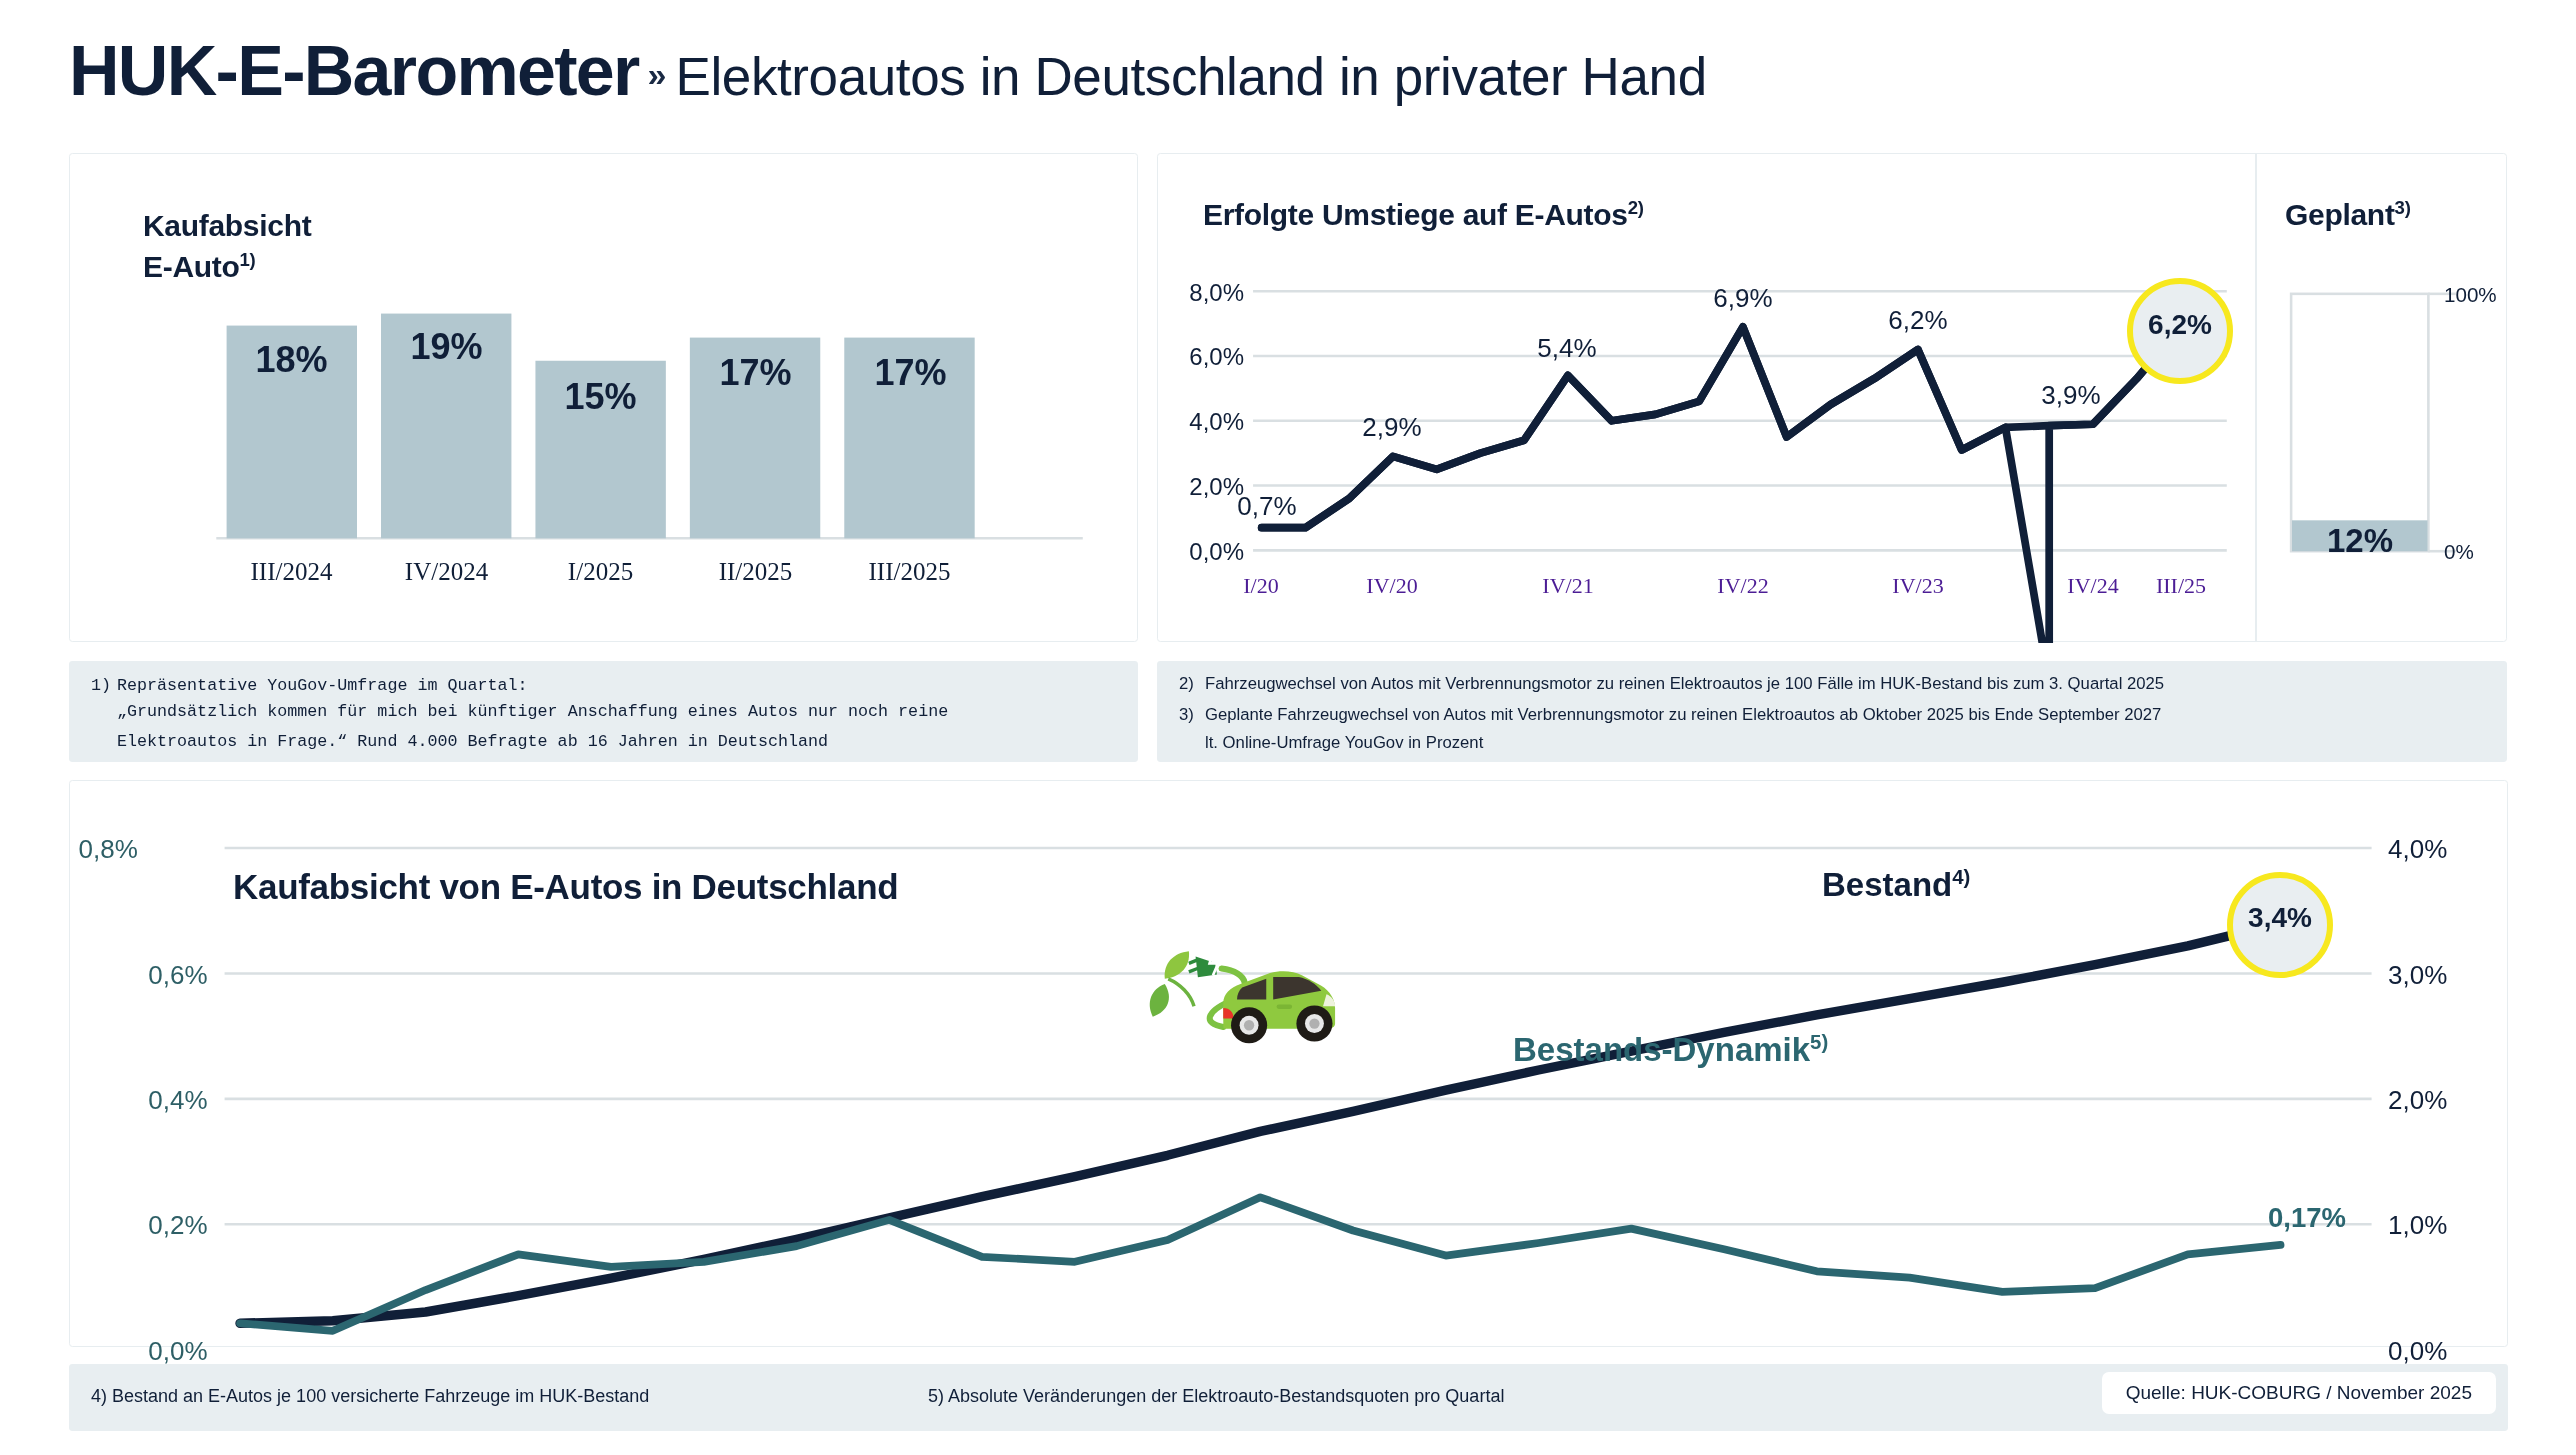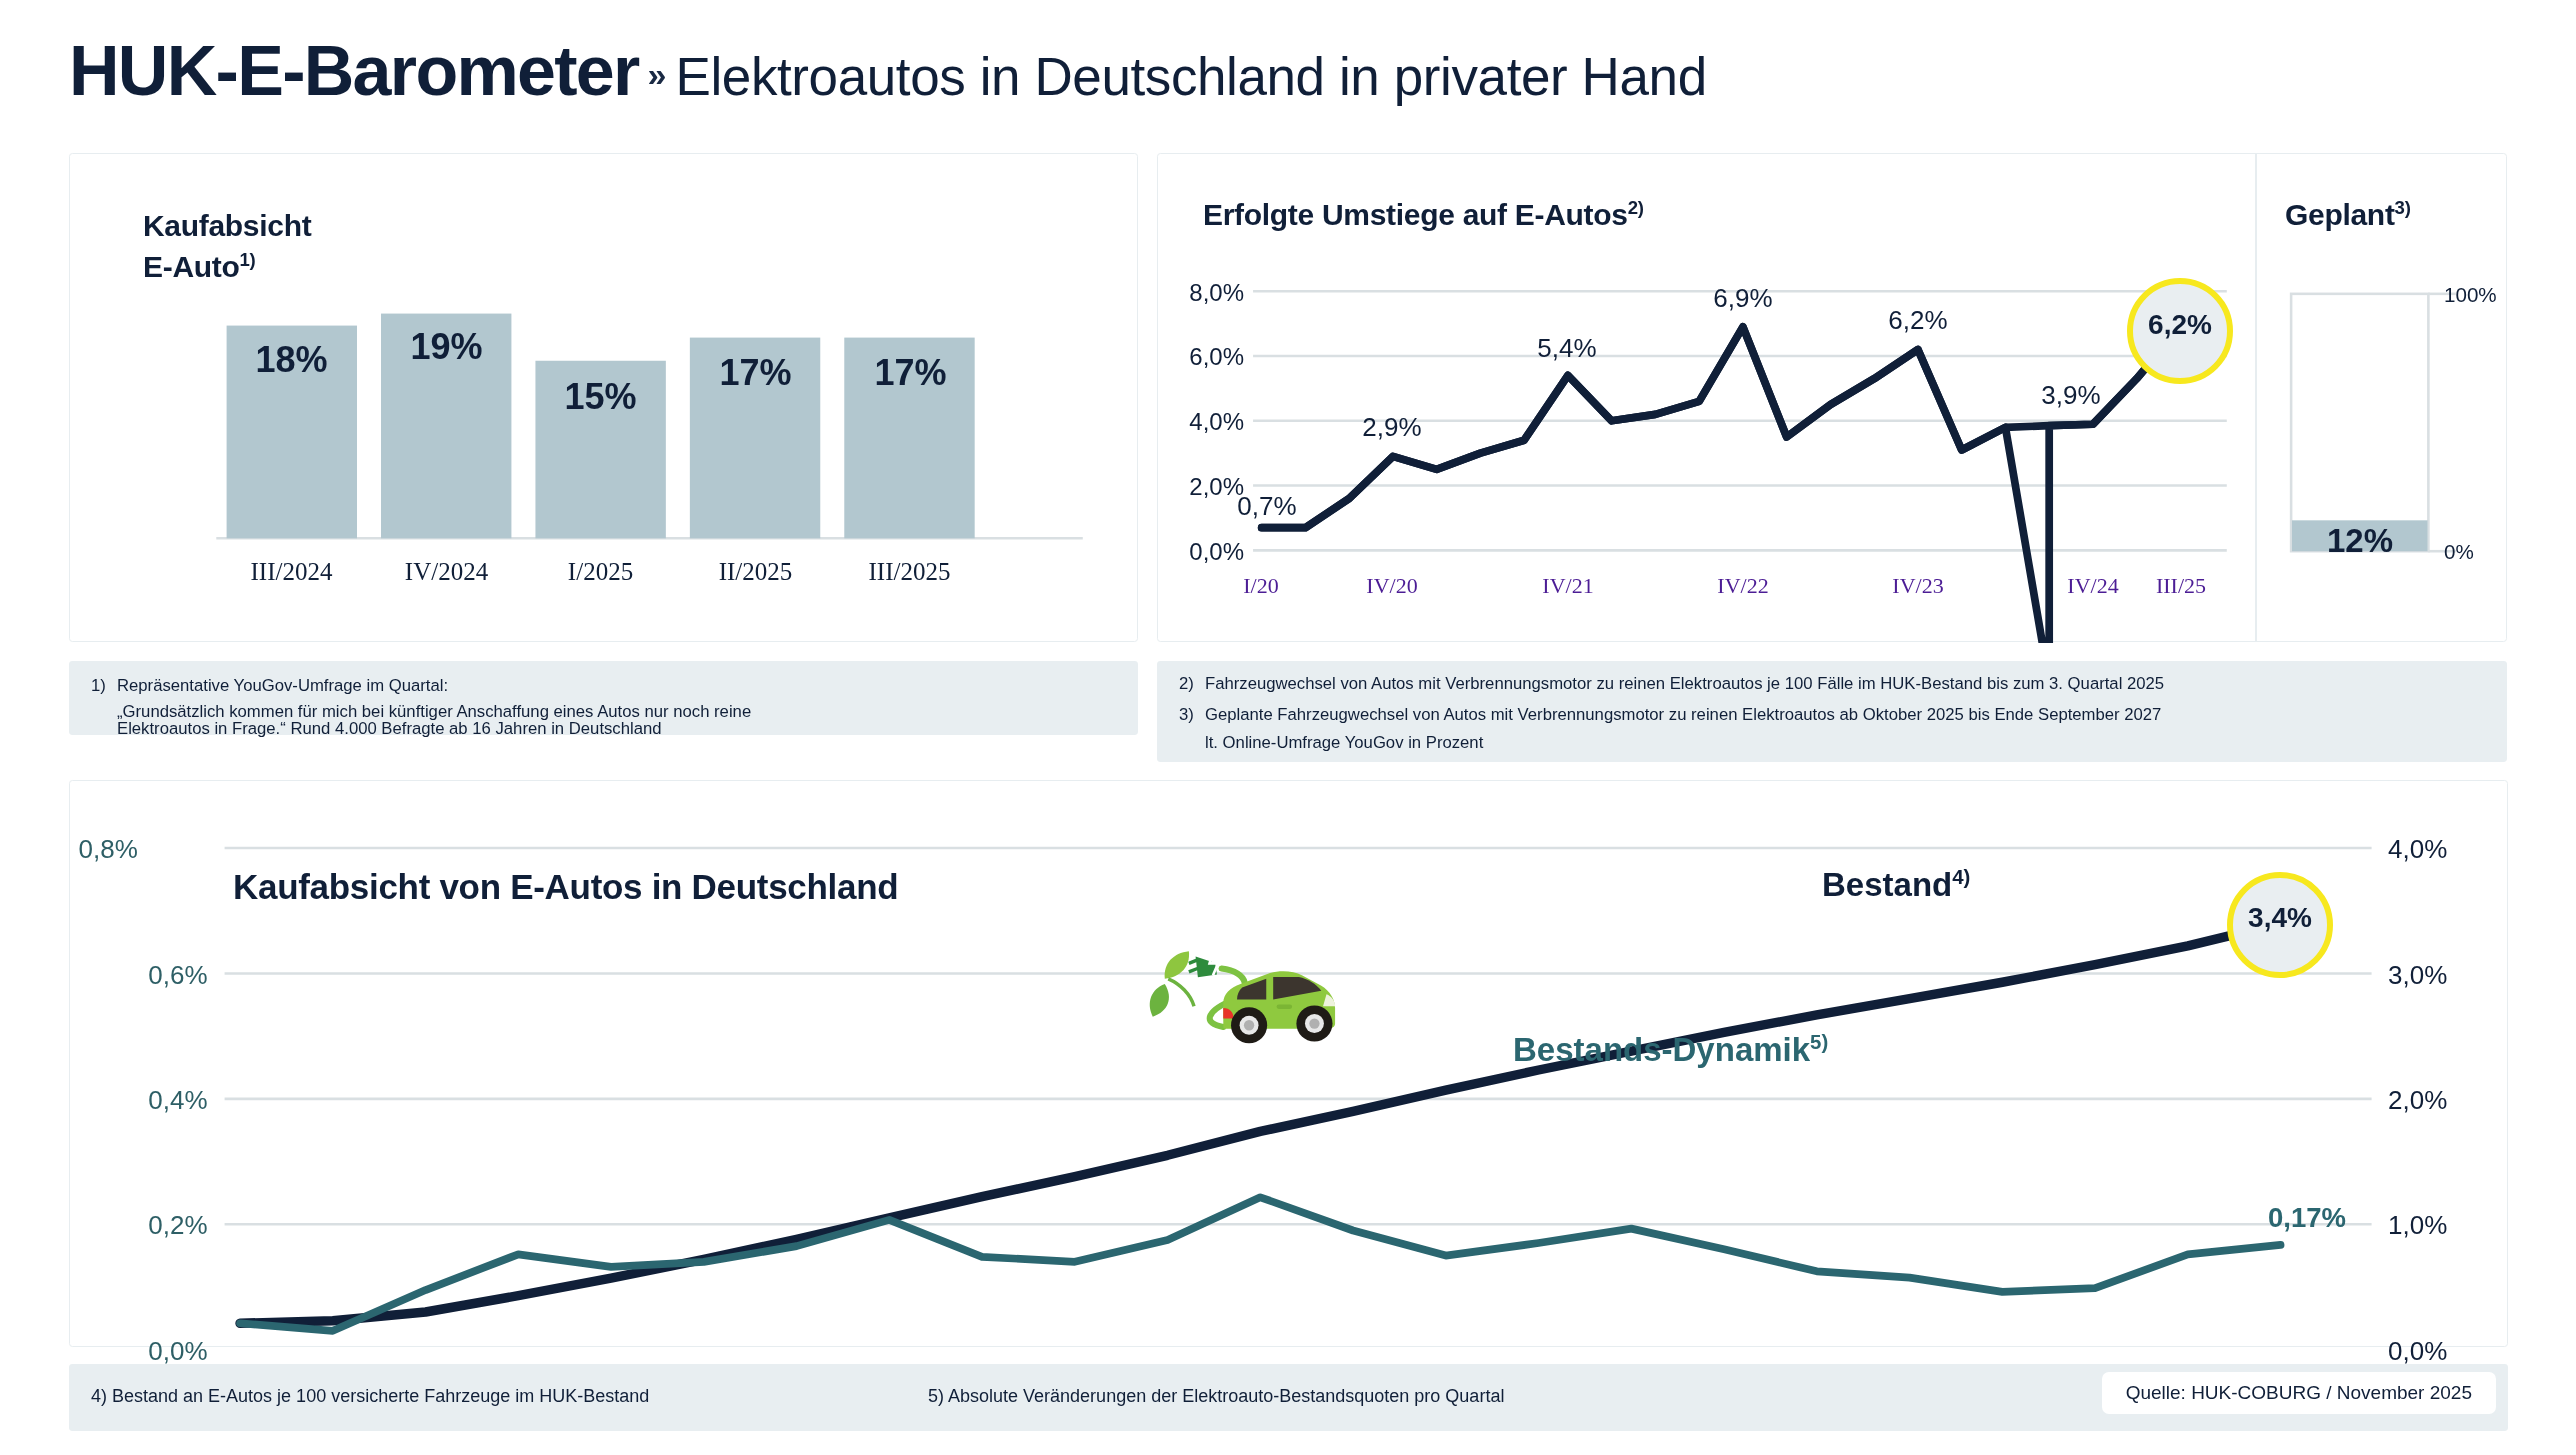--- a/index.html
+++ b/index.html
@@ -177,26 +177,26 @@
     <div class="hl-circle" style="left:969px; top:124px; width:106px; height:106px;"></div>
     <div style="position:absolute;left:969px;top:155px;width:106px;text-align:center;font-size:28px;font-weight:800;color:#101f38;">6,2%</div>
 
     <div style="position:absolute;left:1286px;top:129px;font-size:20.6px;color:#101f38;">100%</div>
     <div style="position:absolute;left:1286px;top:386px;font-size:20.6px;color:#101f38;">0%</div>
     <div style="position:absolute;left:1134px;top:368px;width:136px;text-align:center;font-size:33px;font-weight:800;color:#101f38;">12%</div>
 
     <div class="divider-v" style="left:1097px;"></div>
   </div>
 
-  <div class="noteband" style="left:69px; top:661px; width:1069px; height:74px;">
+  <div class="noteband" style="left:69px; top:661px; width:1069px; height:101px;font-family:Liberation Mono, monospace;">
     <div class="note" style="position:absolute;left:22px;top:12px;">
       <span class="num">1)</span><span>Repräsentative YouGov-Umfrage im Quartal:</span>
     </div>
     <div class="note it" style="position:absolute;left:48px;top:38px;">„Grundsätzlich kommen für mich bei künftiger Anschaffung eines Autos nur noch reine</div>
-    <div class="note it" style="position:absolute;left:48px;top:55px;">Elektroautos in Frage.“ Rund 4.000 Befragte ab 16 Jahren in Deutschland</div>
+    <div class="note it" style="position:absolute;left:48px;top:68px;">Elektroautos in Frage.“ Rund 4.000 Befragte ab 16 Jahren in Deutschland</div>
   </div>
 
   <div class="noteband" style="left:1157px; top:661px; width:1350px; height:101px;">
     <div class="note" style="position:absolute;left:22px;top:10.3px;">
       <span class="num">2)</span><span>Fahrzeugwechsel von Autos mit Verbrennungsmotor zu reinen Elektroautos je 100 Fälle im HUK-Bestand bis zum 3. Quartal 2025</span>
     </div>
     <div class="note" style="position:absolute;left:22px;top:41px;">
       <span class="num">3)</span><span>Geplante Fahrzeugwechsel von Autos mit Verbrennungsmotor zu reinen Elektroautos ab Oktober 2025 bis Ende September 2027</span>
     </div>
     <div class="note" style="position:absolute;left:48px;top:69px;">lt. Online-Umfrage YouGov in Prozent</div>

